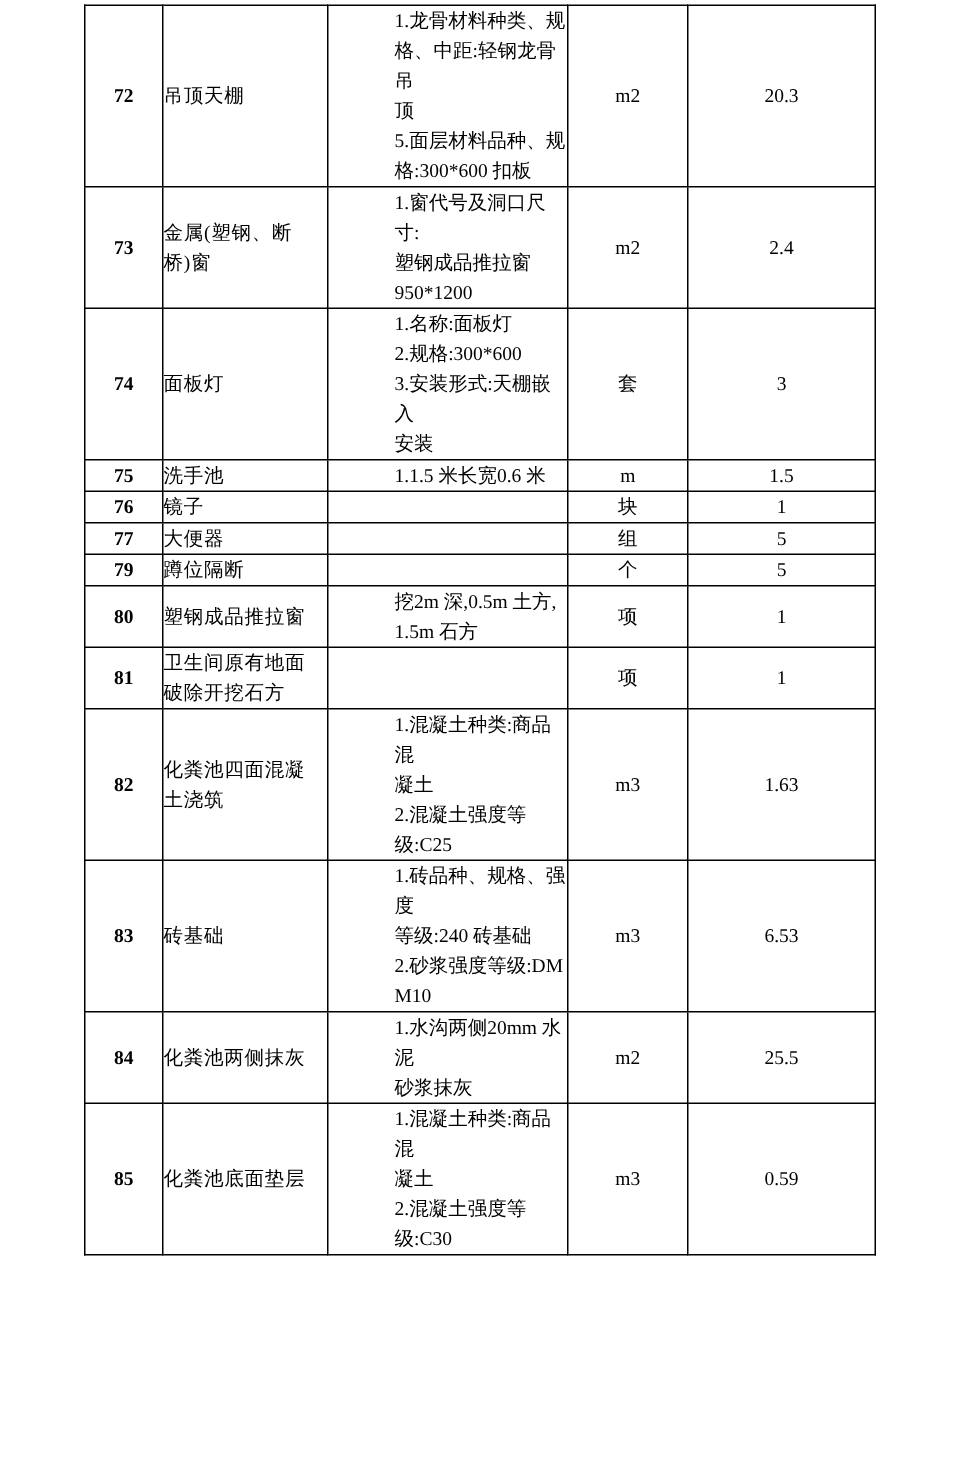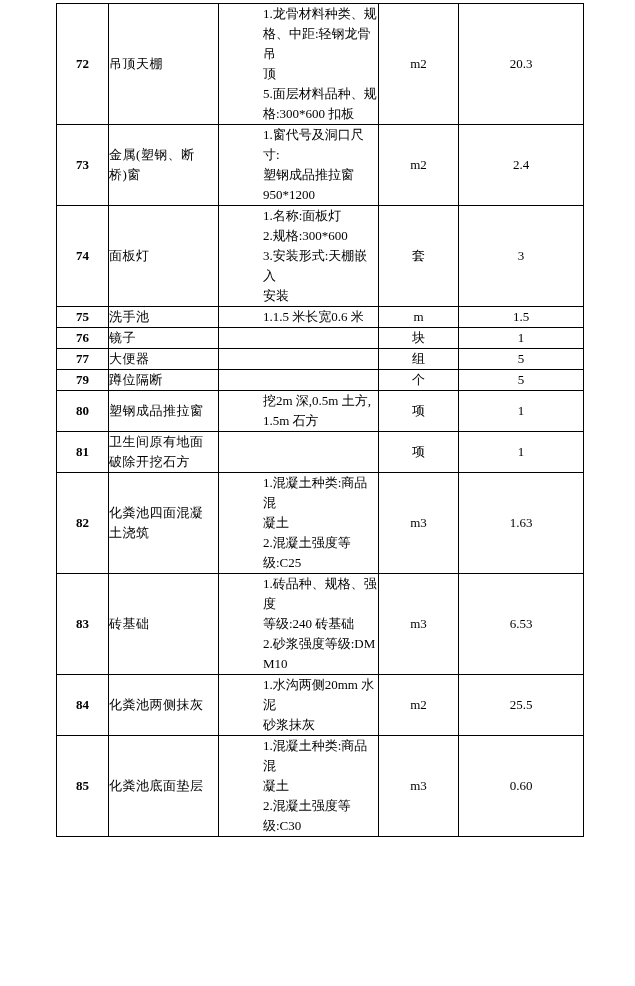--- a/index.html
+++ b/index.html
@@ -233,17 +233,17 @@
           <td class="cell-name">
             <span class="name-line">化粪池底面垫层</span>
           </td>
           <td class="cell-spec">
             <span class="spec-line">1.混凝土种类:商品混</span>
             <span class="spec-line">凝土</span>
             <span class="spec-line">2.混凝土强度等</span>
             <span class="spec-line">级:C30</span>
           </td>
           <td class="cell-unit">m3</td>
-          <td class="cell-qty">0.60</td>
+          <td class="cell-qty">0.59</td>
         </tr>
       </tbody>
   </table>
 </div>
 
 </body></html>

